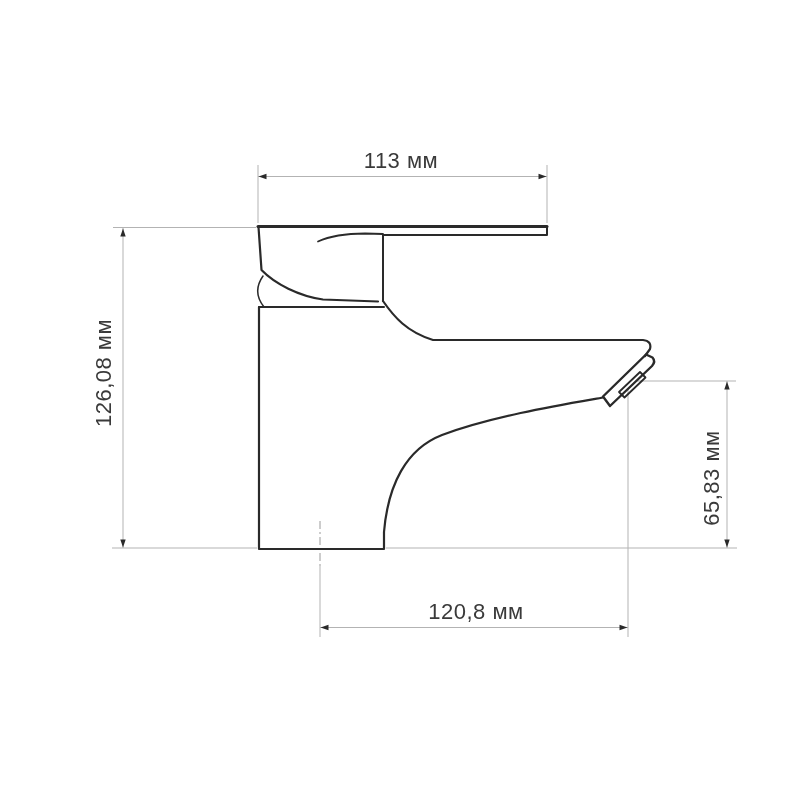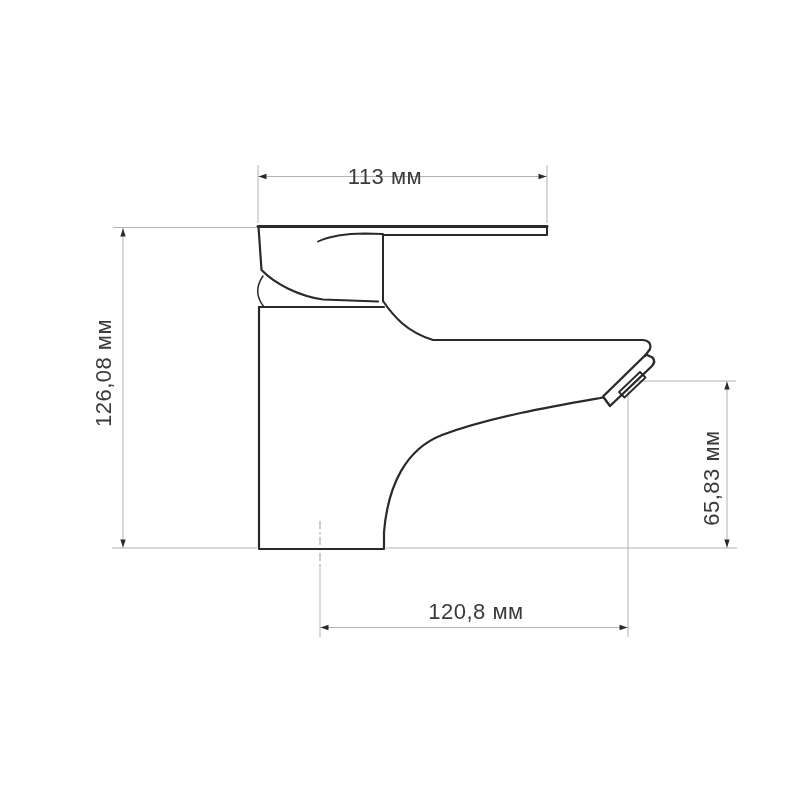--- a/index.html
+++ b/index.html
@@ -83,20 +83,20 @@
       <path class="outline" stroke-width="2.2" d="M384,532 C388,485 406,449 442,435 C492,416 566,404 603,397.5"></path>
 
       <path class="outline" stroke-width="2.2" d="M383,301 C394,317 407,332 433,340 L643,340 Q652,341 650,349 L645,356"></path>
 
       <path class="outline" stroke-width="2.4" d="M646,354.5 L603,396.5 L610,406 L652,366 Q656,361.5 652.5,357.5 Z"></path>
 
       <path class="outline" stroke-width="1.8" d="M640,372 L619,392 L624.5,397.5 L645.5,377.5 Z"></path>
     </g>
   </svg>
 
-  <div class="dim-label" style="left:385px; top:161px;margin-top:16px;">113 мм</div>
+  <div class="dim-label" style="left:401px; top:161px;">113 мм</div>
 
   <div class="dim-label vertical" style="left:104px; top:373px;">126,08 мм</div>
 
   <div class="dim-label vertical" style="left:712px; top:478px;">65,83 мм</div>
 
   <div class="dim-label" style="left:476px; top:612px;text-align:center;">120,8 мм</div>
 </div>
 
 </body></html>

